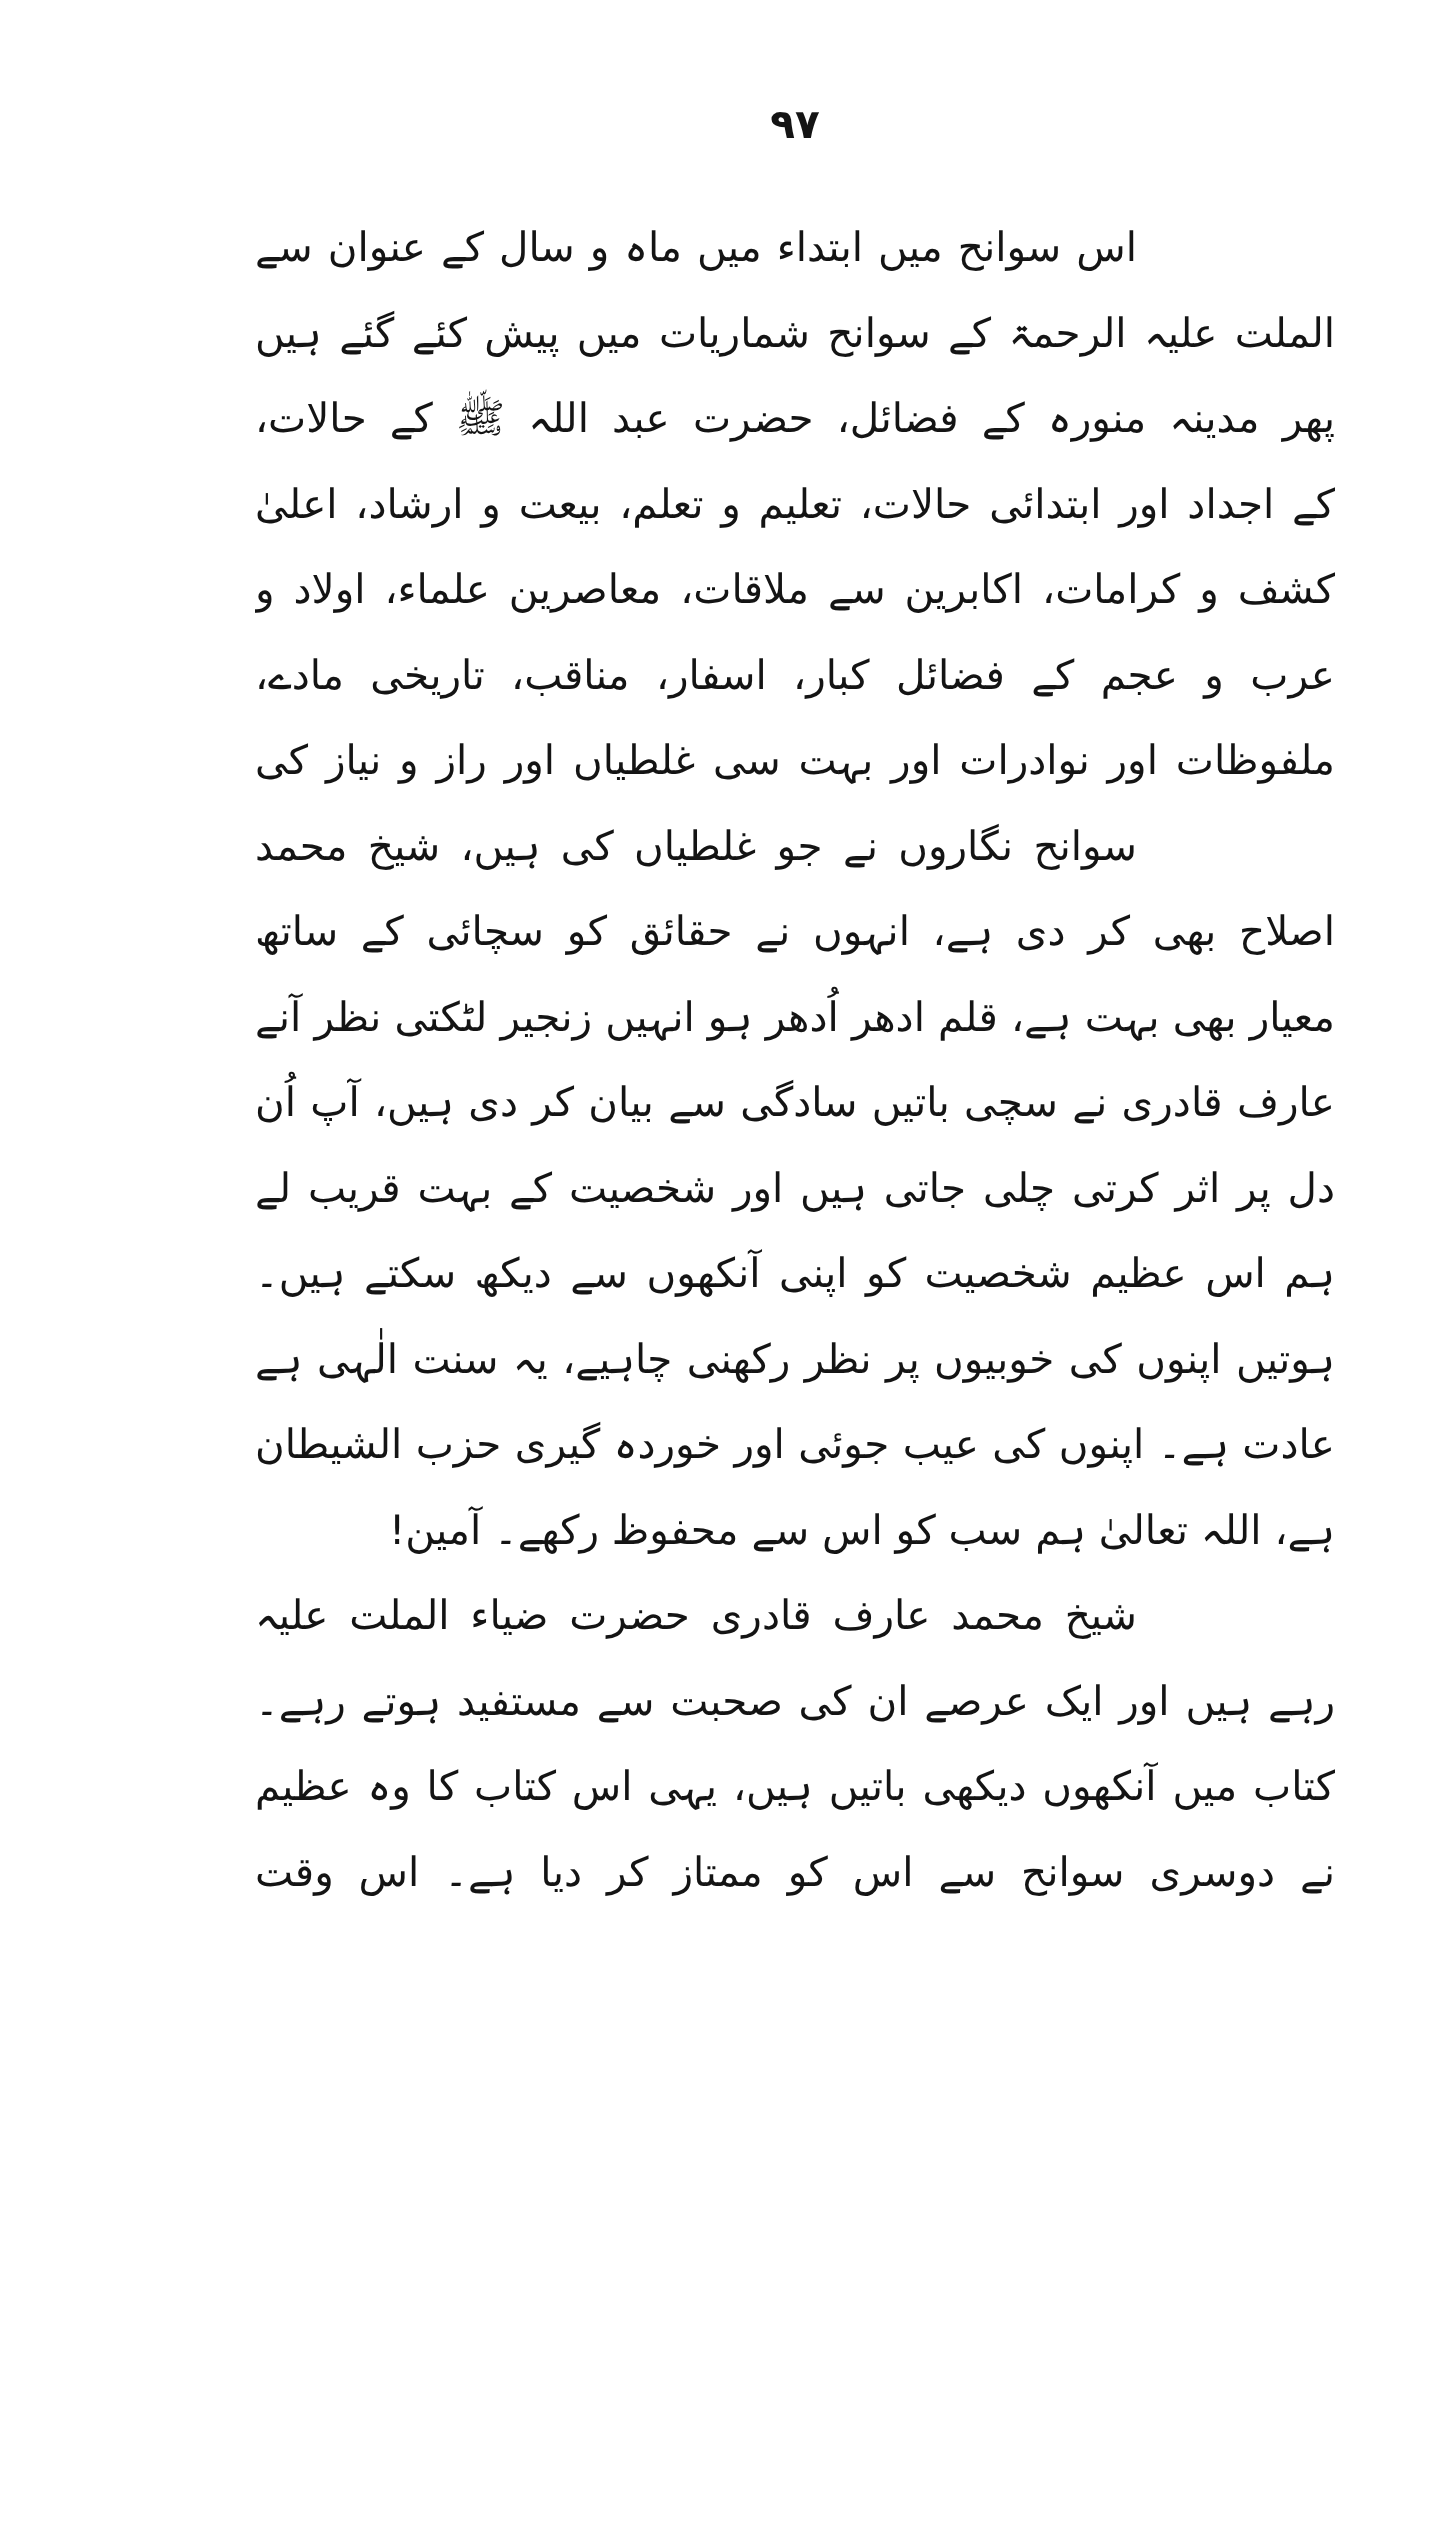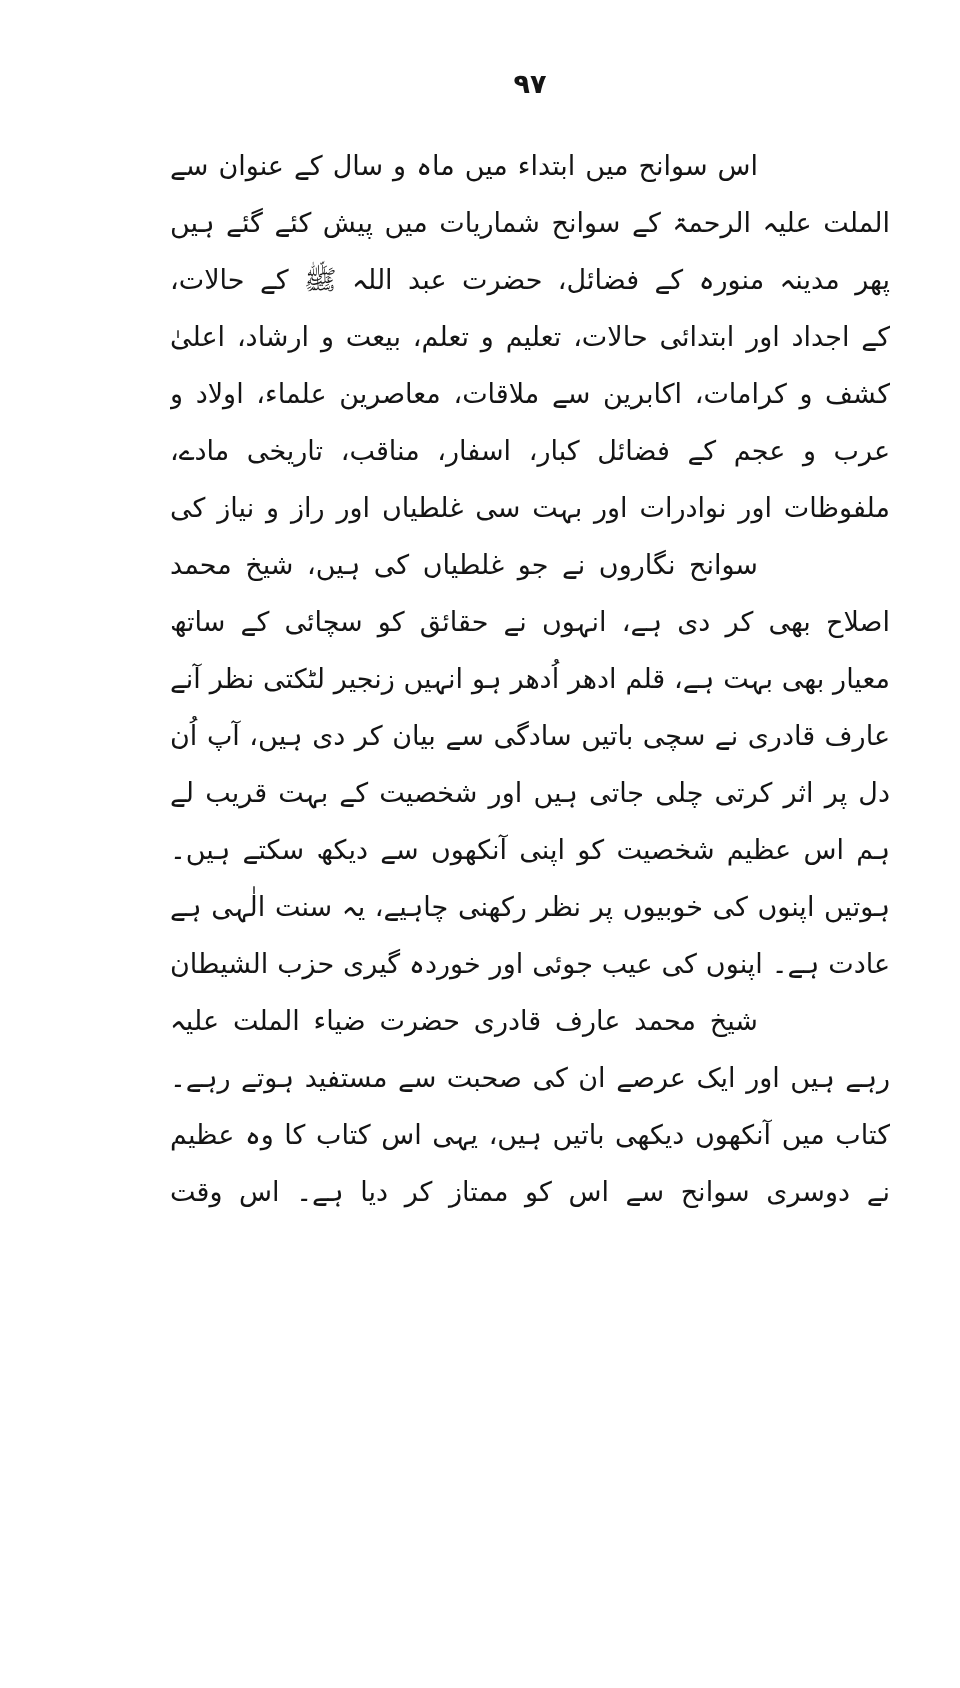--- a/index.html
+++ b/index.html
@@ -69,20 +69,21 @@
 
     <div class="para">
       <div class="line first">سوانح نگاروں نے جو غلطیاں کی ہیں، شیخ محمد عارف نے ان کی</div>
       <div class="line">اصلاح بھی کر دی ہے، انہوں نے حقائق کو سچائی کے ساتھ تاریخی سادہ</div>
       <div class="line">معیار بھی بہت ہے، قلم ادھر اُدھر ہو انہیں زنجیر لٹکتی نظر آنے لگتی ہے، شیخ محمد</div>
       <div class="line">عارف قادری نے سچی باتیں سادگی سے بیان کر دی ہیں، آپ اُن کی تحریر کی</div>
       <div class="line">دل پر اثر کرتی چلی جاتی ہیں اور شخصیت کے بہت قریب لے جاتی ہیں، جہاں</div>
       <div class="line">ہم اس عظیم شخصیت کو اپنی آنکھوں سے دیکھ سکتے ہیں۔ خامیاں کس میں نہیں</div>
       <div class="line">ہوتیں اپنوں کی خوبیوں پر نظر رکھنی چاہیے، یہ سنت الٰہی ہے یہ حزب اللہ کی</div>
       <div class="line">عادت ہے۔ اپنوں کی عیب جوئی اور خوردہ گیری حزب الشیطان کی بد عادت</div>
+      <div class="line last">ہے، اللہ تعالیٰ ہم سب کو اس سے محفوظ رکھے۔ آمین!</div>
     </div>
 
     <div class="para">
       <div class="line first">شیخ محمد عارف قادری حضرت ضیاء الملت علیہ الرحمۃ کے بہت قریب</div>
       <div class="line">رہے ہیں اور ایک عرصے ان کی صحبت سے مستفید ہوتے رہے۔ اس لئے اس</div>
       <div class="line">کتاب میں آنکھوں دیکھی باتیں ہیں، یہی اس کتاب کا وہ عظیم امتیاز ہے جس</div>
       <div class="line last">نے دوسری سوانح سے اس کو ممتاز کر دیا ہے۔ اس وقت ضرورت ہے کہ</div>
     </div>
 
   </div>

